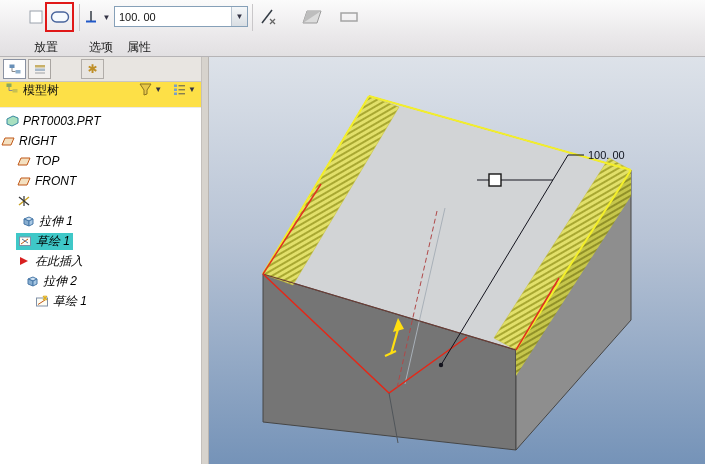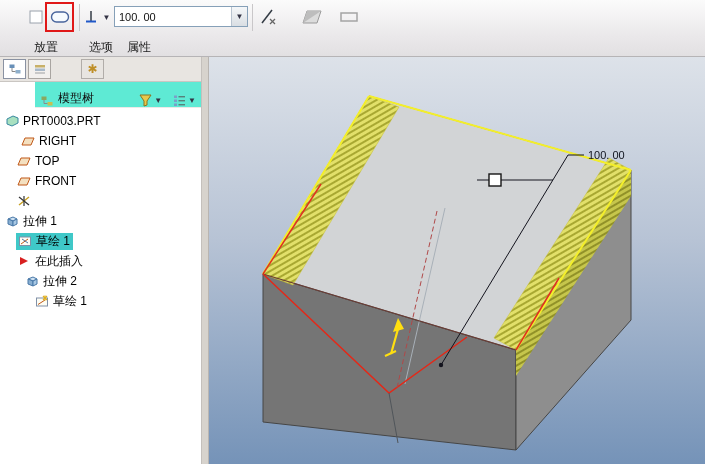--- a/index.html
+++ b/index.html
@@ -29,26 +29,26 @@
   .leftpanel{position:absolute;left:0;top:57px;width:202px;bottom:0;background:#fff;
              border-right:1px solid #c4c0bc;display:flex;flex-direction:column;}
   .tabstrip{height:25px;background:#e8e5e1;border-bottom:1px solid #cac6c2;
             display:flex;align-items:center;padding:2px 3px;gap:2px;}
   .tab{width:23px;height:20px;border:1px solid #a9a5a1;background:#f2f0ee;
        display:flex;align-items:center;justify-content:center;}
   .tab.active{background:#ffffff;border-color:#8a92a2;}
   .starbtn{margin-left:28px;width:23px;height:20px;border:1px solid #b1ada9;
        background:linear-gradient(#fdfdfc,#ecpe9e4,#ece9e4);display:flex;align-items:center;
        justify-content:center;color:#bf8f28;font-size:12px;line-height:1;}
-  .tree-header{height:26px;display:flex;align-items:flex-end;padding:0 5px;background:#5eead4;
-       border-bottom:1px solid #eceae8;gap:4px;margin-left:35px;}
+  .tree-header{height:26px;display:flex;align-items:flex-start;padding:0 5px;background:#fde047;
+       border-bottom:1px solid #eceae8;gap:4px;}
   .tree-header .ttl{font-size:12px;color:#111;}
   .hicon{display:flex;align-items:center;gap:1px;}
   .tree{flex:1;padding-top:3px;overflow:hidden;}
-  .trow{height:20px;display:flex;align-items:center;font-size:12px;color:#000;white-space:nowrap;}
+  .trow{height:20px;display:flex;align-items:center;font-size:12px;color:#000;white-space:nowrap;font-style:italic;}
   .ticon{width:16px;height:14px;display:flex;align-items:center;justify-content:center;
          margin-right:3px;flex:0 0 16px;}
   .hl{display:flex;align-items:center;background:#3fc8c8;padding:0 3px 0 0;}
   .hl .ticon{margin-left:1px;}
 
   
   .splitter{position:absolute;left:202px;top:57px;width:7px;bottom:0;background:#d7d3cd;
             border-right:1px solid #b9b5b1;}
   .viewport{position:absolute;left:209px;top:57px;width:496px;height:407px;}
   .viewport svg{display:block;}
@@ -173,21 +173,21 @@
 
       <div class="trow" style="padding-left:4px">
         <span class="ticon">
           <svg width="14" height="12">
               <polygon points="2,4 8,1 13,3 13,8 7,11 2,9" fill="#a8e0c0" stroke="#3888a0"></polygon>
             </svg>
         </span>
         <span>PRT0003.PRT</span>
       </div>
 
-      <div class="trow" style="padding-left:20px">
+      <div class="trow" style="padding-left:0">
         <span class="ticon">
           <svg width="14" height="11">
               <polygon points="4,2 13,2 10,9 1,9" fill="#f4e0c0" stroke="#c05818"></polygon>
             </svg>
         </span>
         <span>RIGHT</span>
       </div>
 
       <div class="trow" style="padding-left:16px">
         <span class="ticon">
@@ -210,21 +210,21 @@
       <div class="trow" style="padding-left:16px">
         <span class="ticon">
           <svg width="14" height="12">
             <line x1="2" y1="10" x2="12" y2="2" stroke="#c8a020" stroke-width="1.4"></line>
             <line x1="2" y1="2" x2="12" y2="10" stroke="#333" stroke-width="1.2"></line>
             <line x1="7" y1="1" x2="7" y2="11" stroke="#333" stroke-width="1.2"></line>
           </svg>
         </span>
       </div>
 
-      <div class="trow" style="padding-left:4px">
+      <div class="trow" style="padding-left:20px">
         <span class="ticon">
           <svg width="14" height="12">
             <polygon points="3,4 8,2 12,4 8,6" fill="#cfe2f2" stroke="#4878a8"></polygon>
             <polygon points="3,4 8,6 8,11 3,9" fill="#88aed0" stroke="#4878a8"></polygon>
             <polygon points="8,6 12,4 12,9 8,11" fill="#a8c8e4" stroke="#4878a8"></polygon>
           </svg>
         </span>
         <span>拉伸 1</span>
       </div>
 

